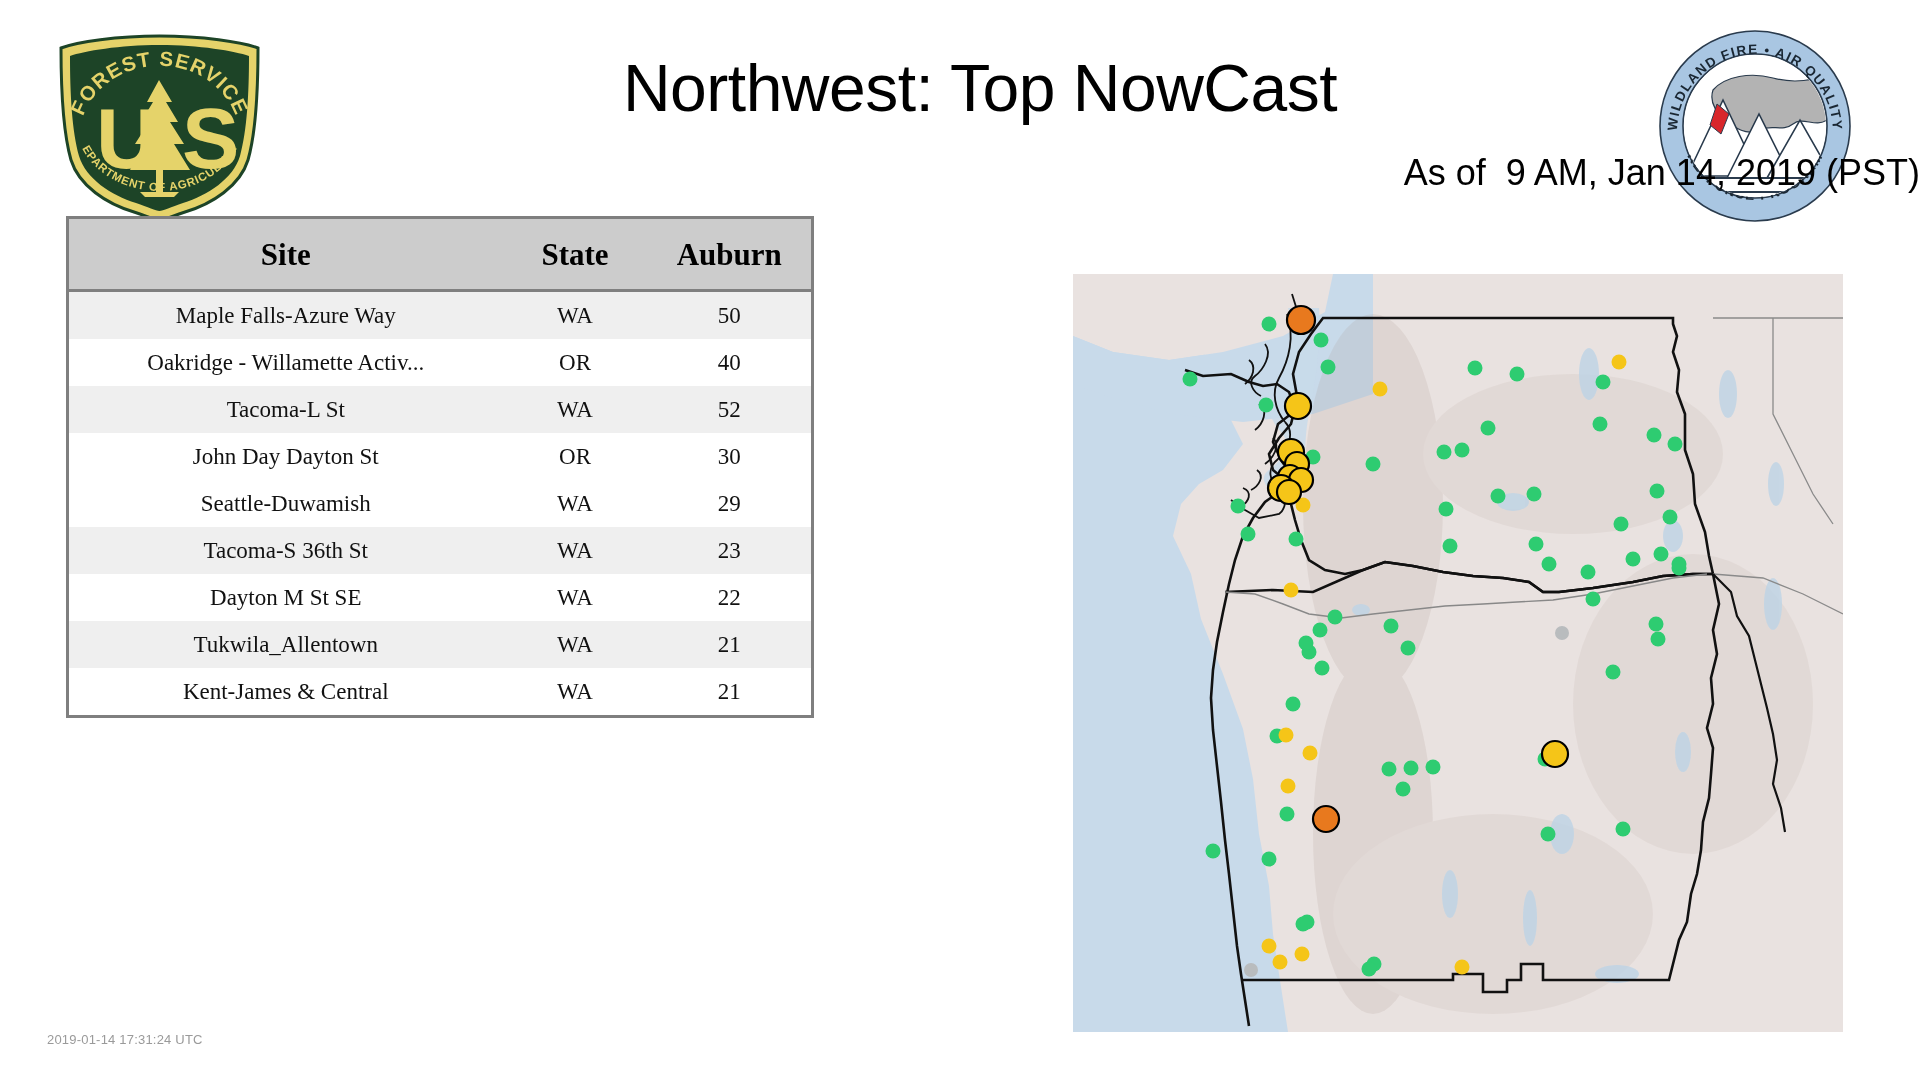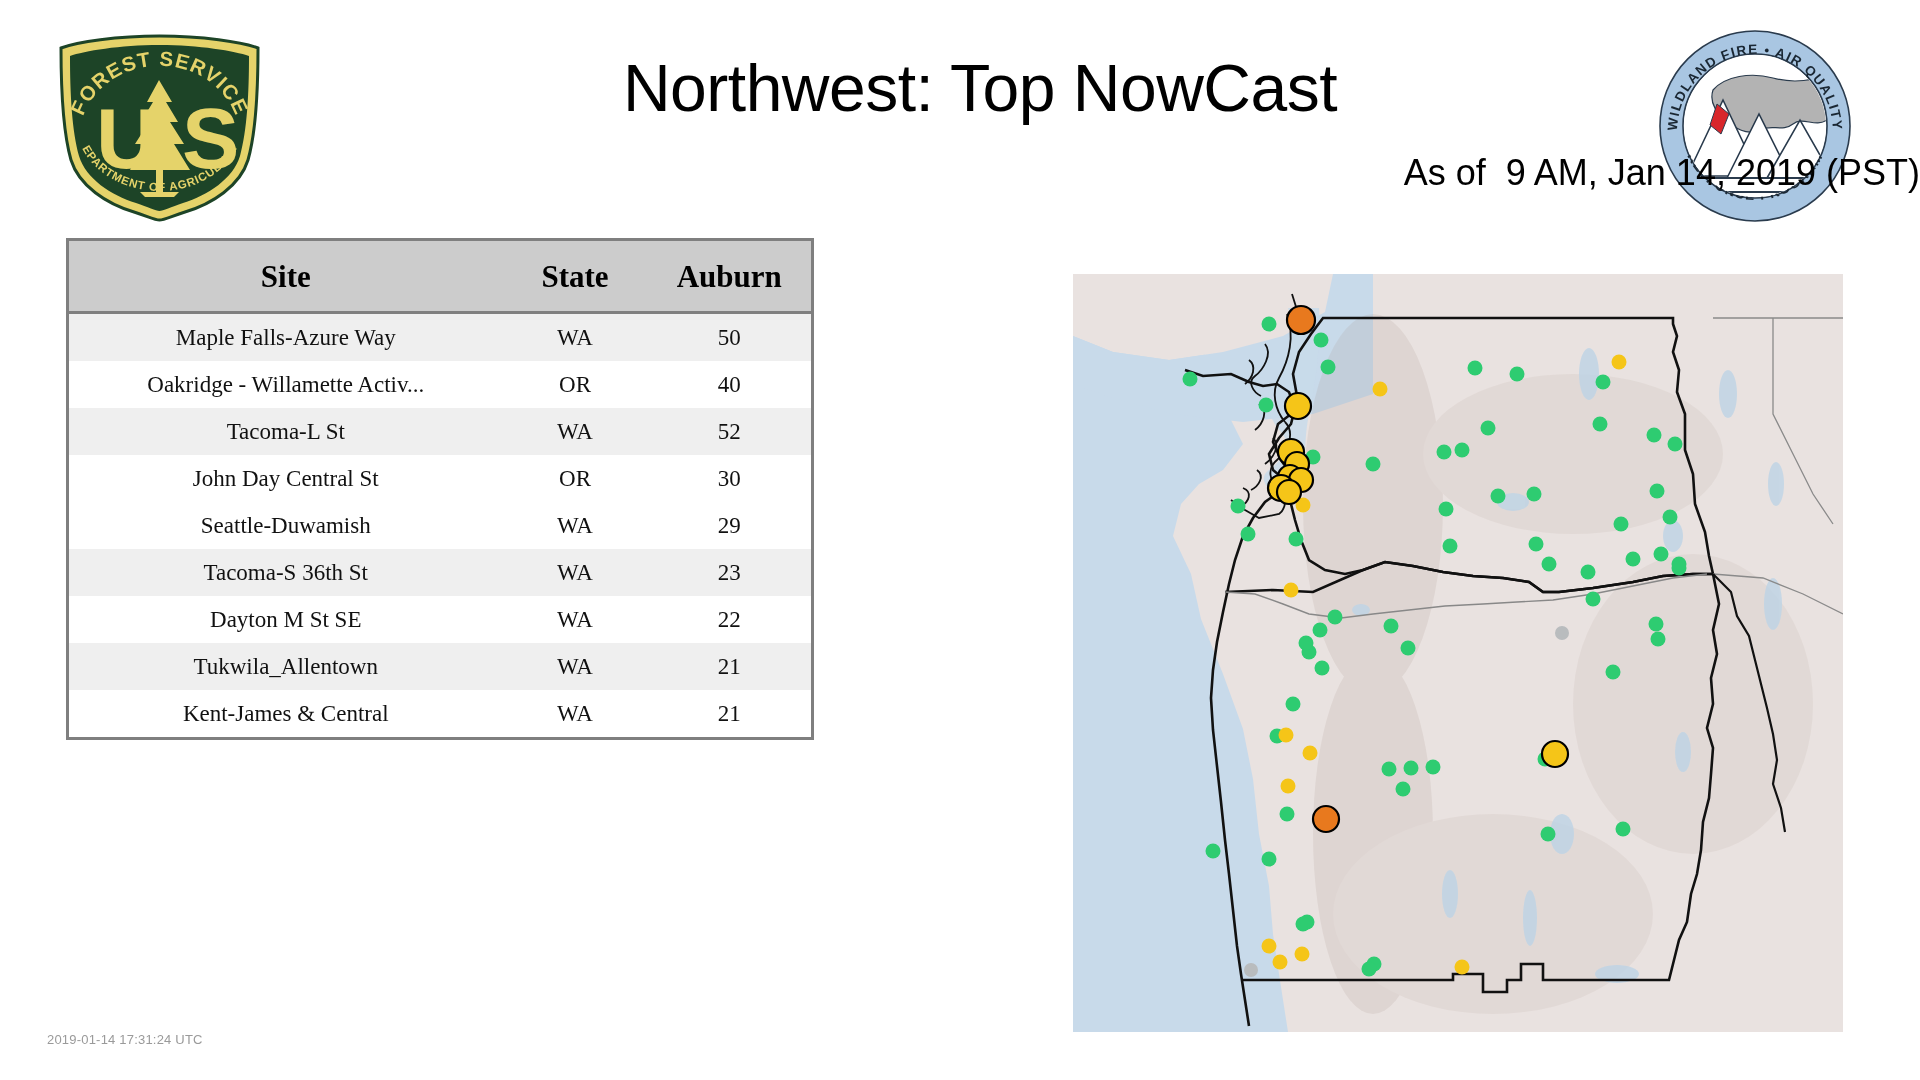--- a/index.html
+++ b/index.html
@@ -28,21 +28,21 @@
   #subtitle{
     position:absolute;left:0;top:150px;width:1920px;
     text-align:right;
     font-family:"Liberation Sans Narrow","Liberation Sans",sans-serif;
     font-size:36px;font-weight:400;color:#000;
     line-height:46px;white-space:pre;
   }
 
   
   #table-wrap{
-    position:absolute;left:66px;top:238px;width:802px;height:327px;
+    position:absolute;left:66px;top:216px;width:802px;height:327px;
   }
   table#nowcast-table{
     border-collapse:collapse;width:745px;
     table-layout:fixed;
     border:3px solid #7f7f7f;
   }
   table#nowcast-table thead th{
     background:#cccccc;
     font-family:"Liberation Serif",serif;
     font-weight:bold;font-size:31px;color:#000;
@@ -180,21 +180,21 @@
           <td>Oakridge - Willamette Activ...</td>
           <td>OR</td>
           <td>40</td>
         </tr>
         <tr class="odd">
           <td>Tacoma-L St</td>
           <td>WA</td>
           <td>52</td>
         </tr>
         <tr class="even">
-          <td>John Day Central St</td>
+          <td>John Day Dayton St</td>
           <td>OR</td>
           <td>30</td>
         </tr>
         <tr class="even">
           <td>Seattle-Duwamish</td>
           <td>WA</td>
           <td>29</td>
         </tr>
         <tr class="odd">
           <td>Tacoma-S 36th St</td>

